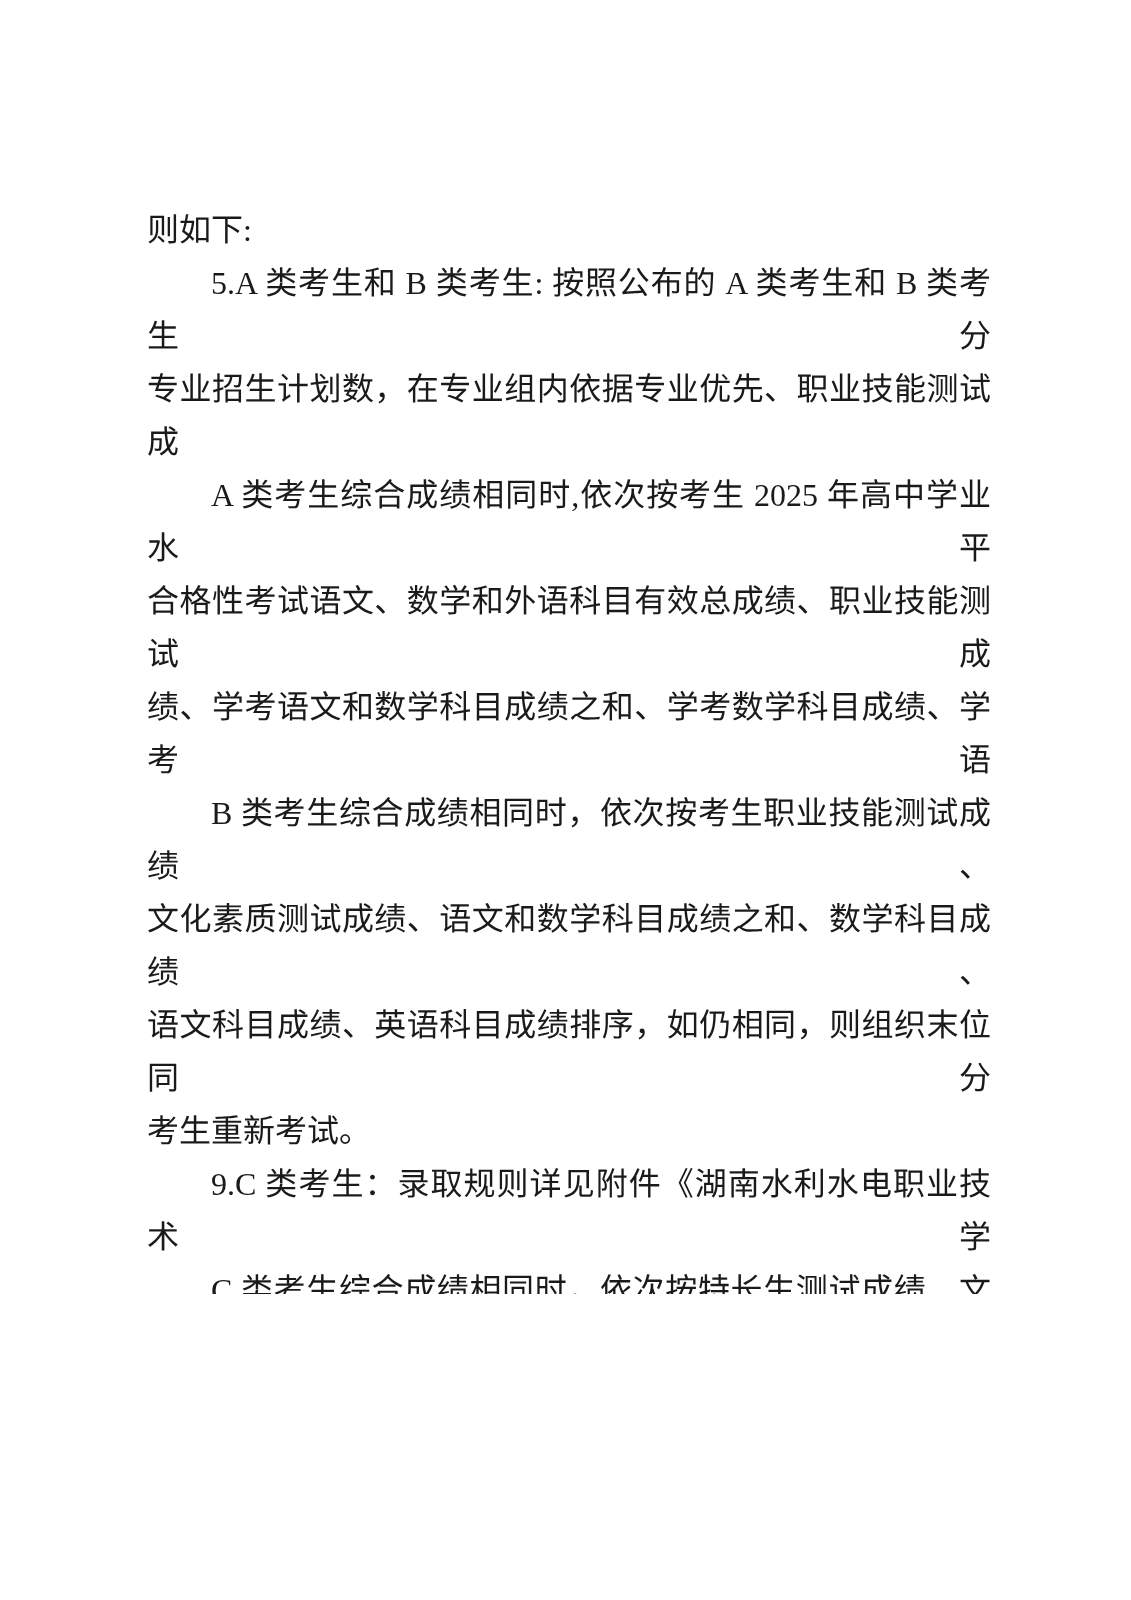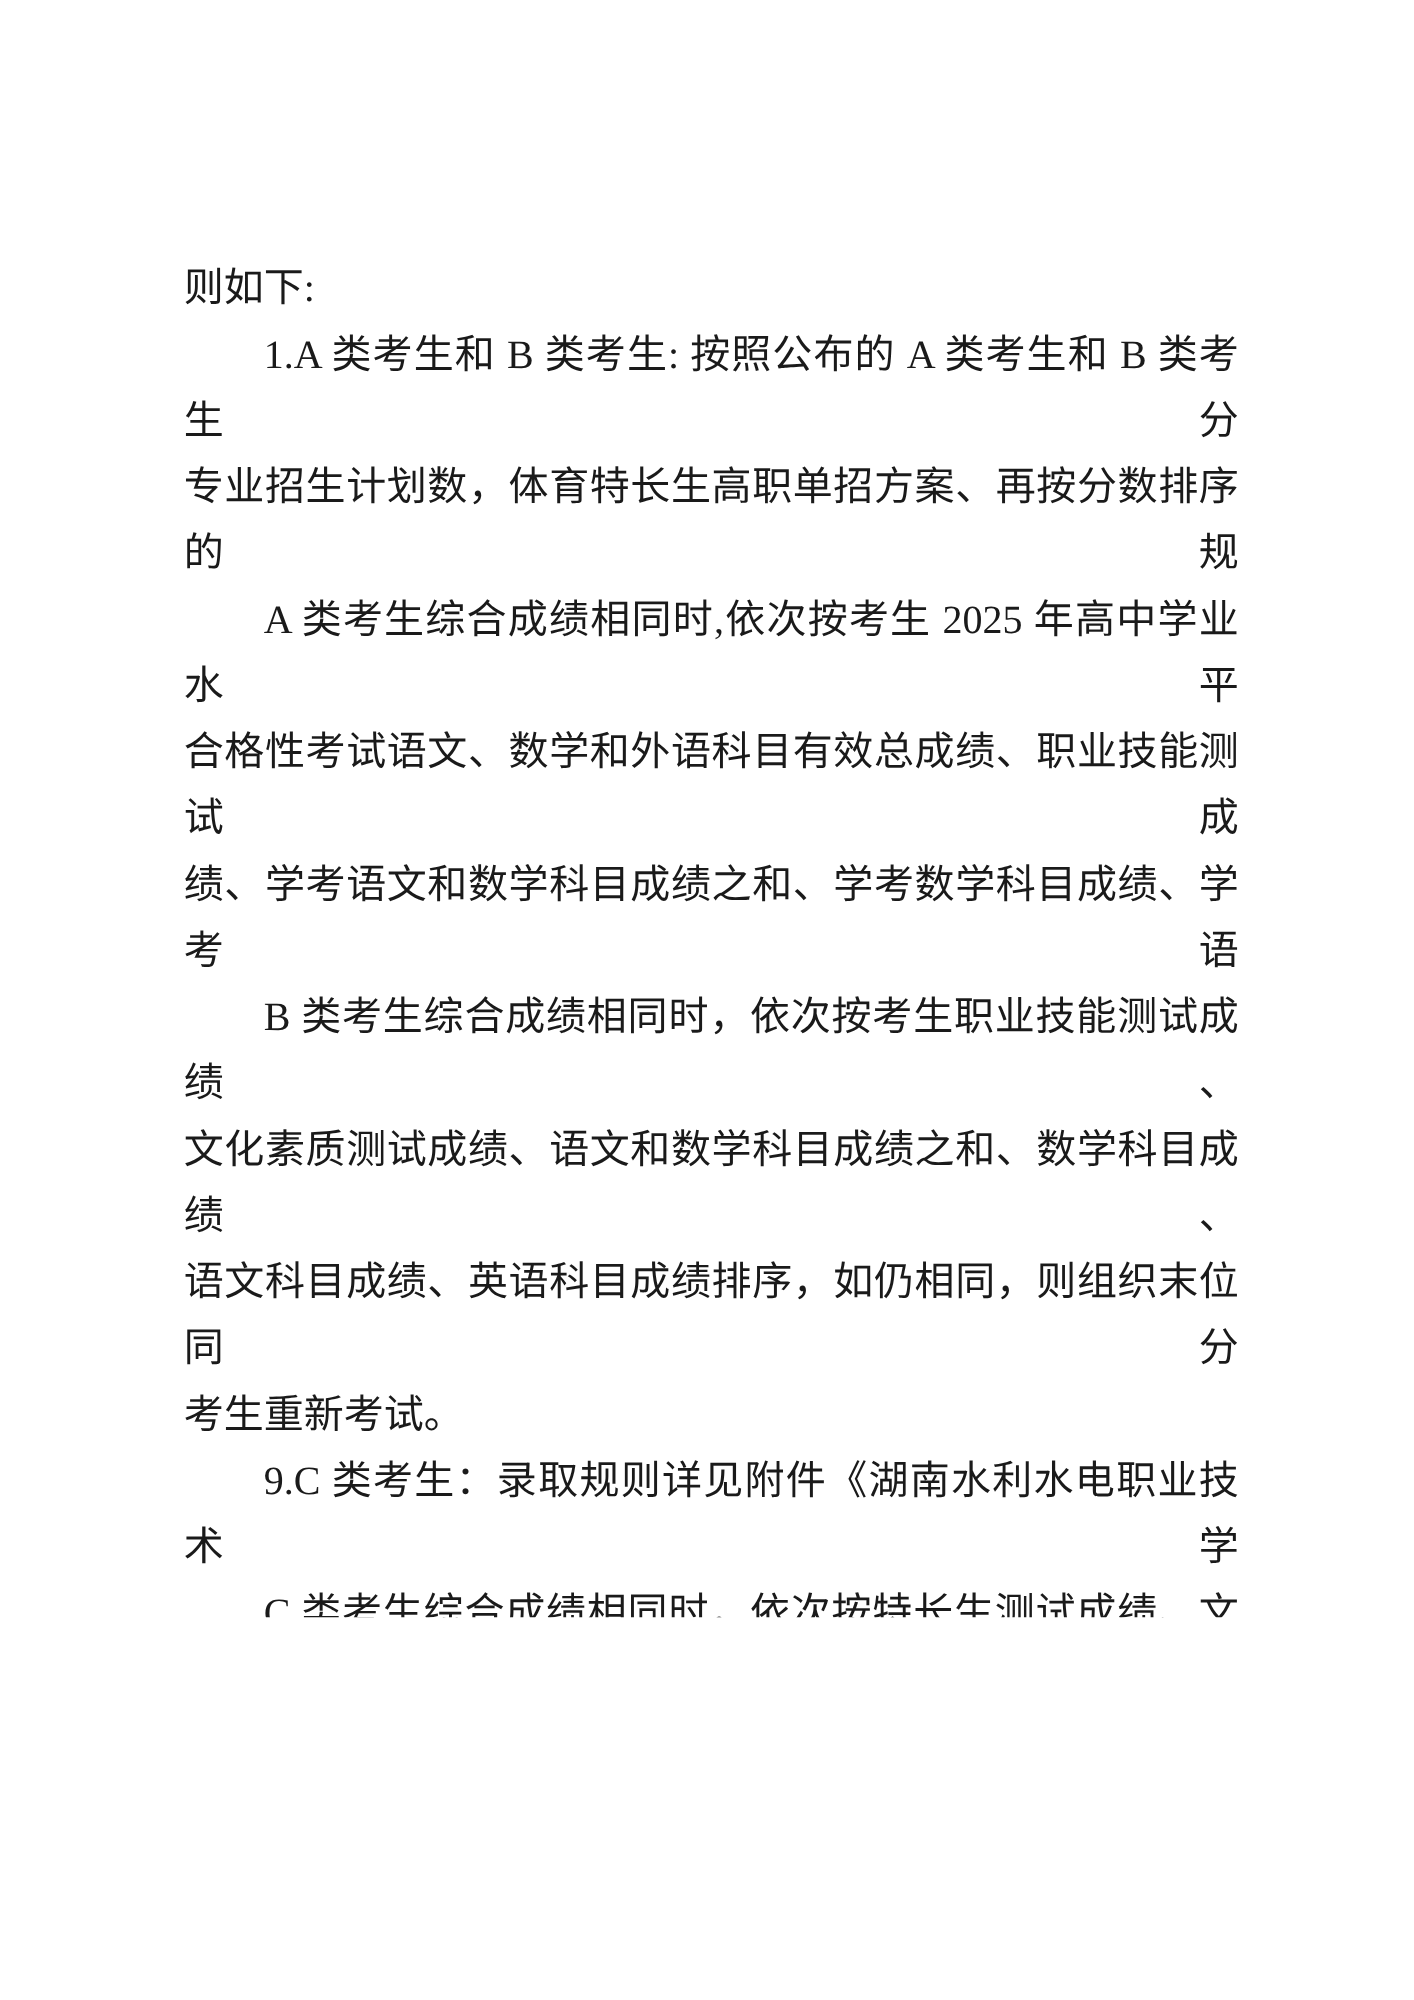--- a/index.html
+++ b/index.html
@@ -45,22 +45,22 @@
     word-spacing: 10px;
     color: #8b5cf6;
   }
 </style>
 </head>
 <body>
 
 <div class="page">
   <div class="body-text">
     <div class="line end">则如下:</div>
-    <div class="line ind">1.A 类考生和 B 类考生: 按照公布的 A 类考生和 B 类考生分</div>
-    <div class="line">专业招生计划数，体育特长生高职单招方案、再按分数排序的规</div>
+    <div class="line ind">5.A 类考生和 B 类考生: 按照公布的 A 类考生和 B 类考生分</div>
+    <div class="line">专业招生计划数，在专业组内依据专业优先、职业技能测试成</div>
     <div class="line ind">A 类考生综合成绩相同时,依次按考生 2025 年高中学业水平</div>
     <div class="line">合格性考试语文、数学和外语科目有效总成绩、职业技能测试成</div>
     <div class="line">绩、学考语文和数学科目成绩之和、学考数学科目成绩、学考语</div>
     <div class="line ind">B 类考生综合成绩相同时，依次按考生职业技能测试成绩、</div>
     <div class="line">文化素质测试成绩、语文和数学科目成绩之和、数学科目成绩、</div>
     <div class="line">语文科目成绩、英语科目成绩排序，如仍相同，则组织末位同分</div>
     <div class="line end">考生重新考试。</div>
     <div class="line ind">9.C 类考生：录取规则详见附件《湖南水利水电职业技术学</div>
     <div class="line ind">C 类考生综合成绩相同时，依次按特长生测试成绩、文化素</div>
 

